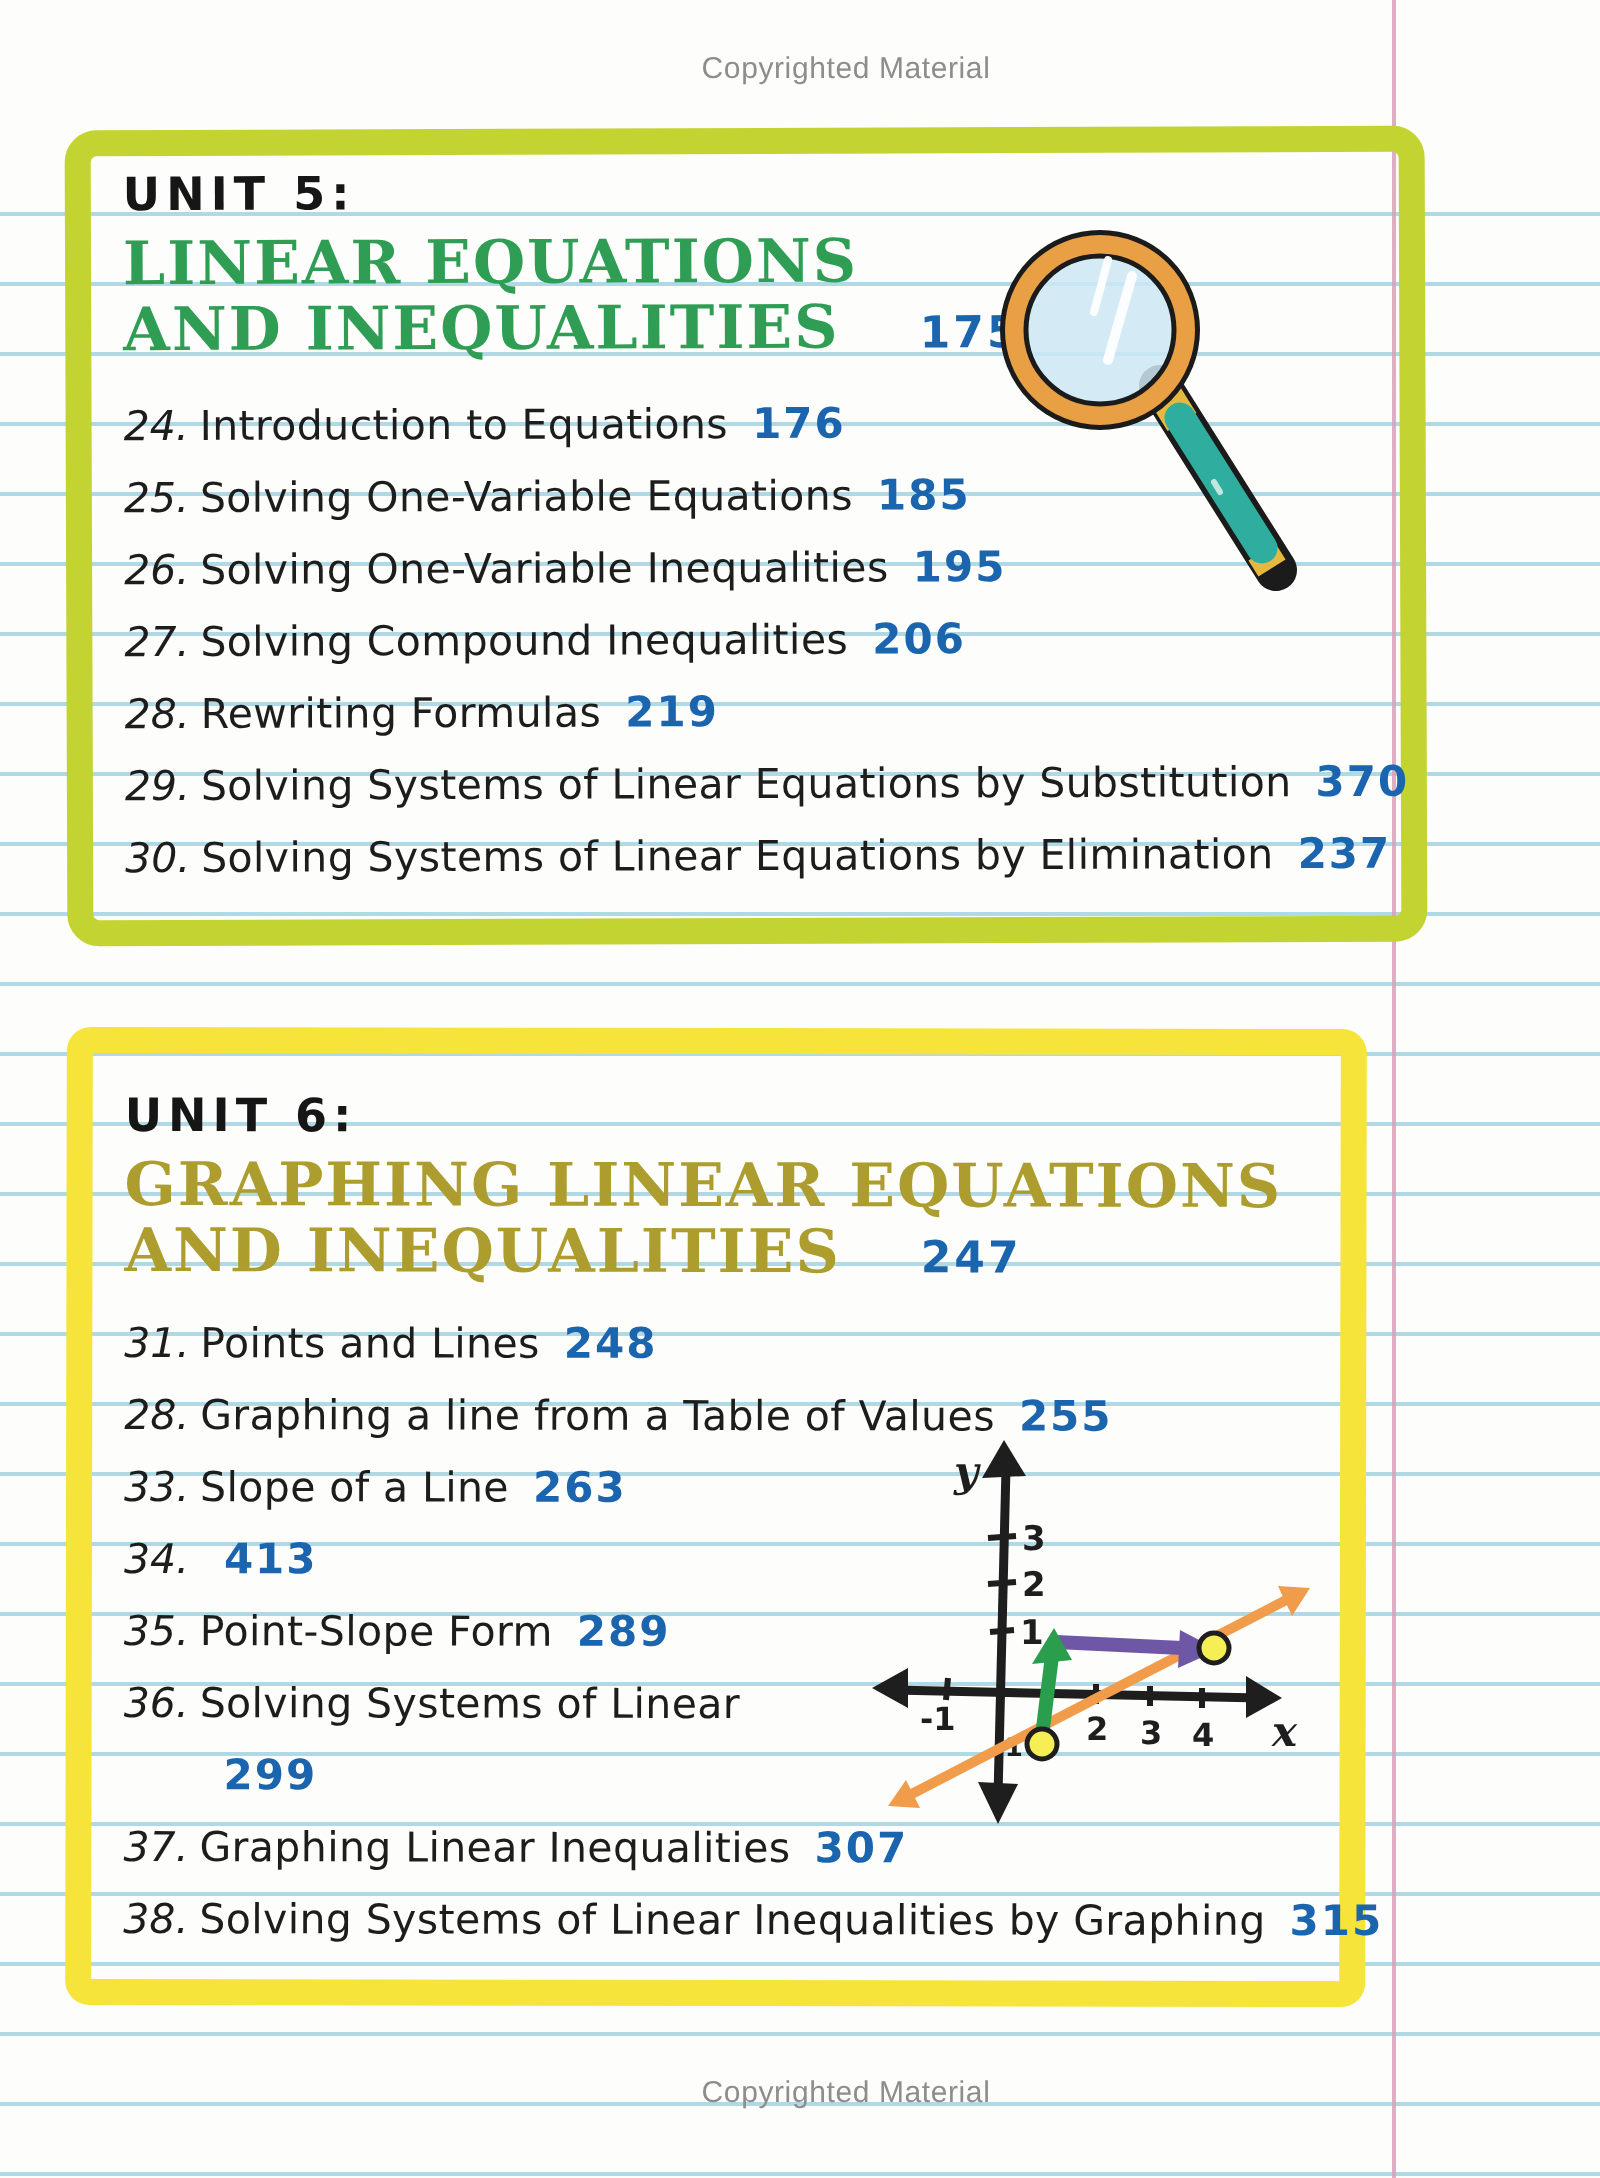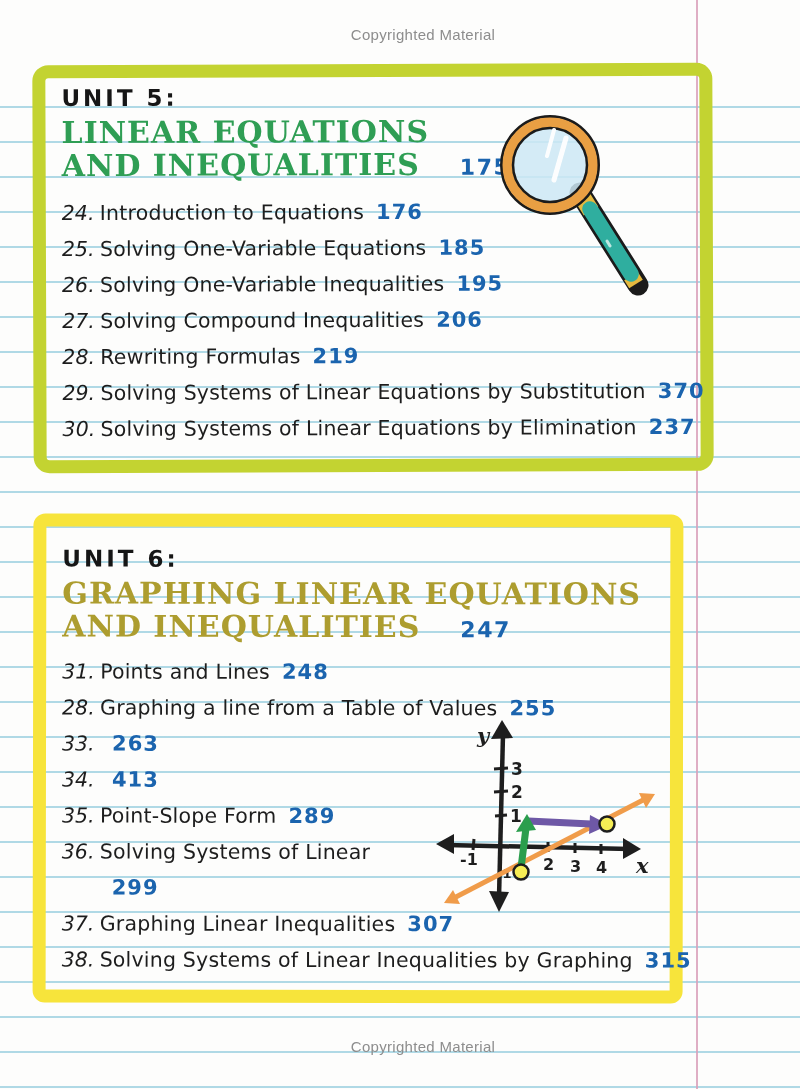--- a/index.html
+++ b/index.html
@@ -154,20 +154,21 @@
           <span class="toc-text">Points and Lines</span>
           <span class="toc-page">248</span>
         </li>
       <li>
           <span class="toc-num">28.</span>
           <span class="toc-text">Graphing a line from a Table of Values</span>
           <span class="toc-page">255</span>
         </li>
       <li>
           <span class="toc-num">33.</span>
+          <span class="toc-text">Slope of a Line</span>
           <span class="toc-page">263</span>
         </li>
       <li>
           <span class="toc-num">34.</span>
           <span class="toc-page">413</span>
         </li>
       <li>
           <span class="toc-num">35.</span>
           <span class="toc-text">Point-Slope Form</span>
           <span class="toc-page">289</span>

